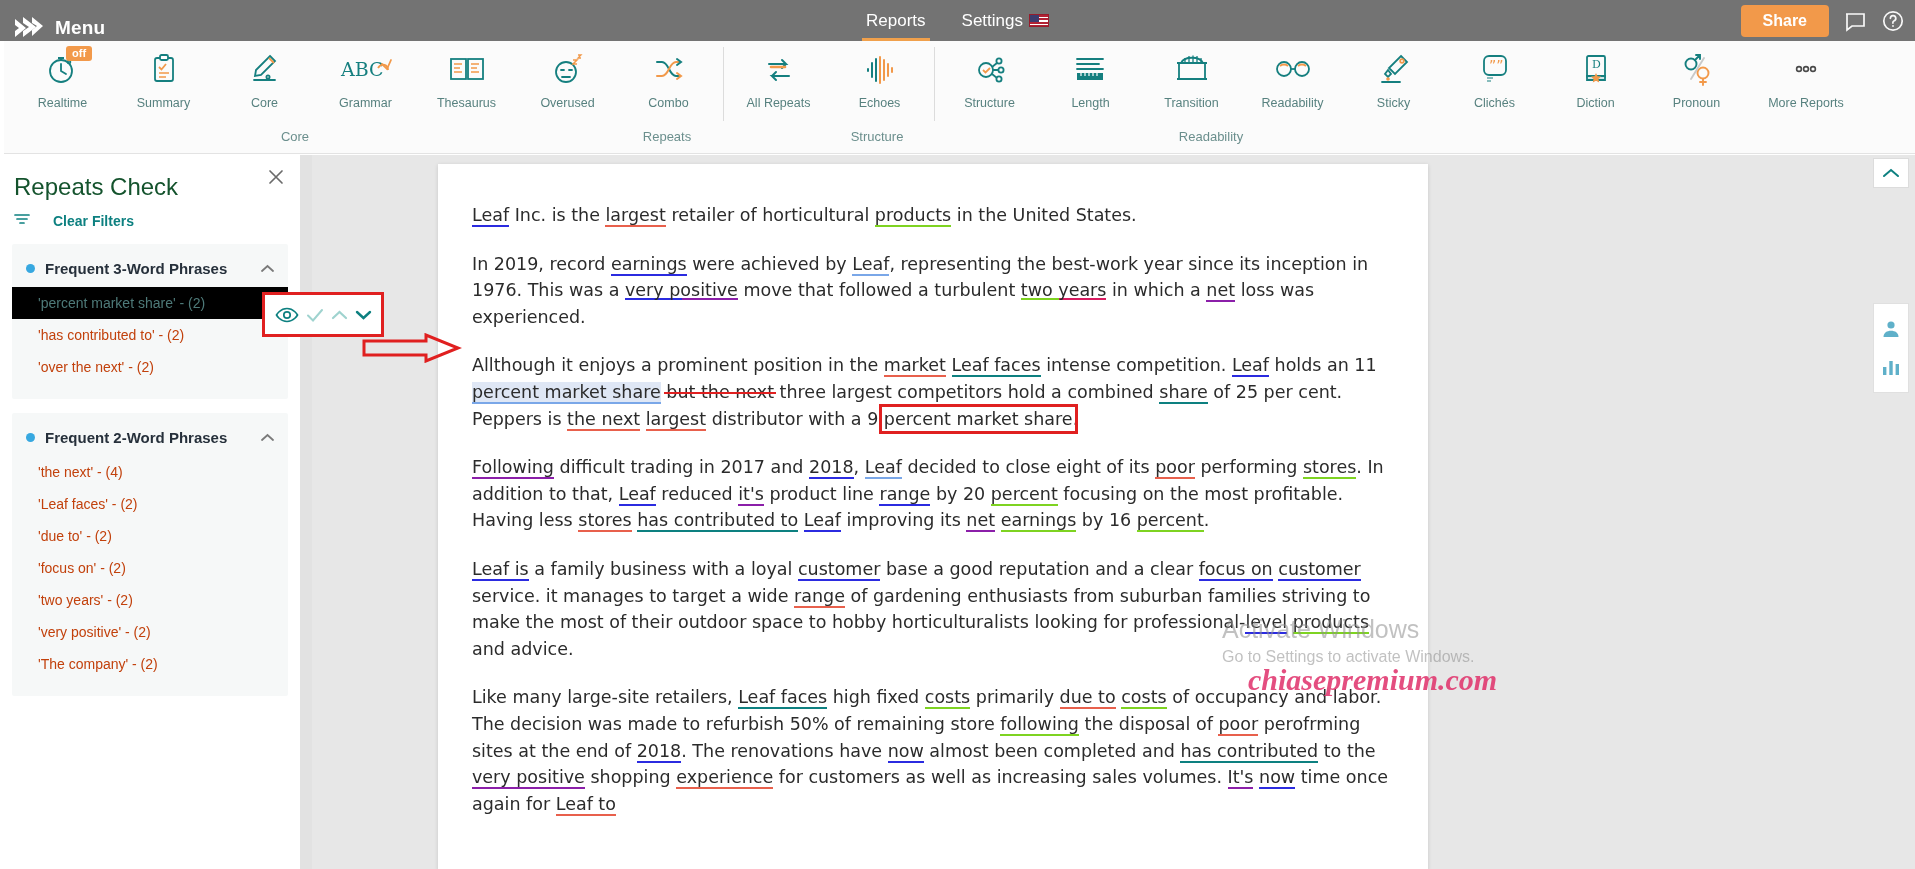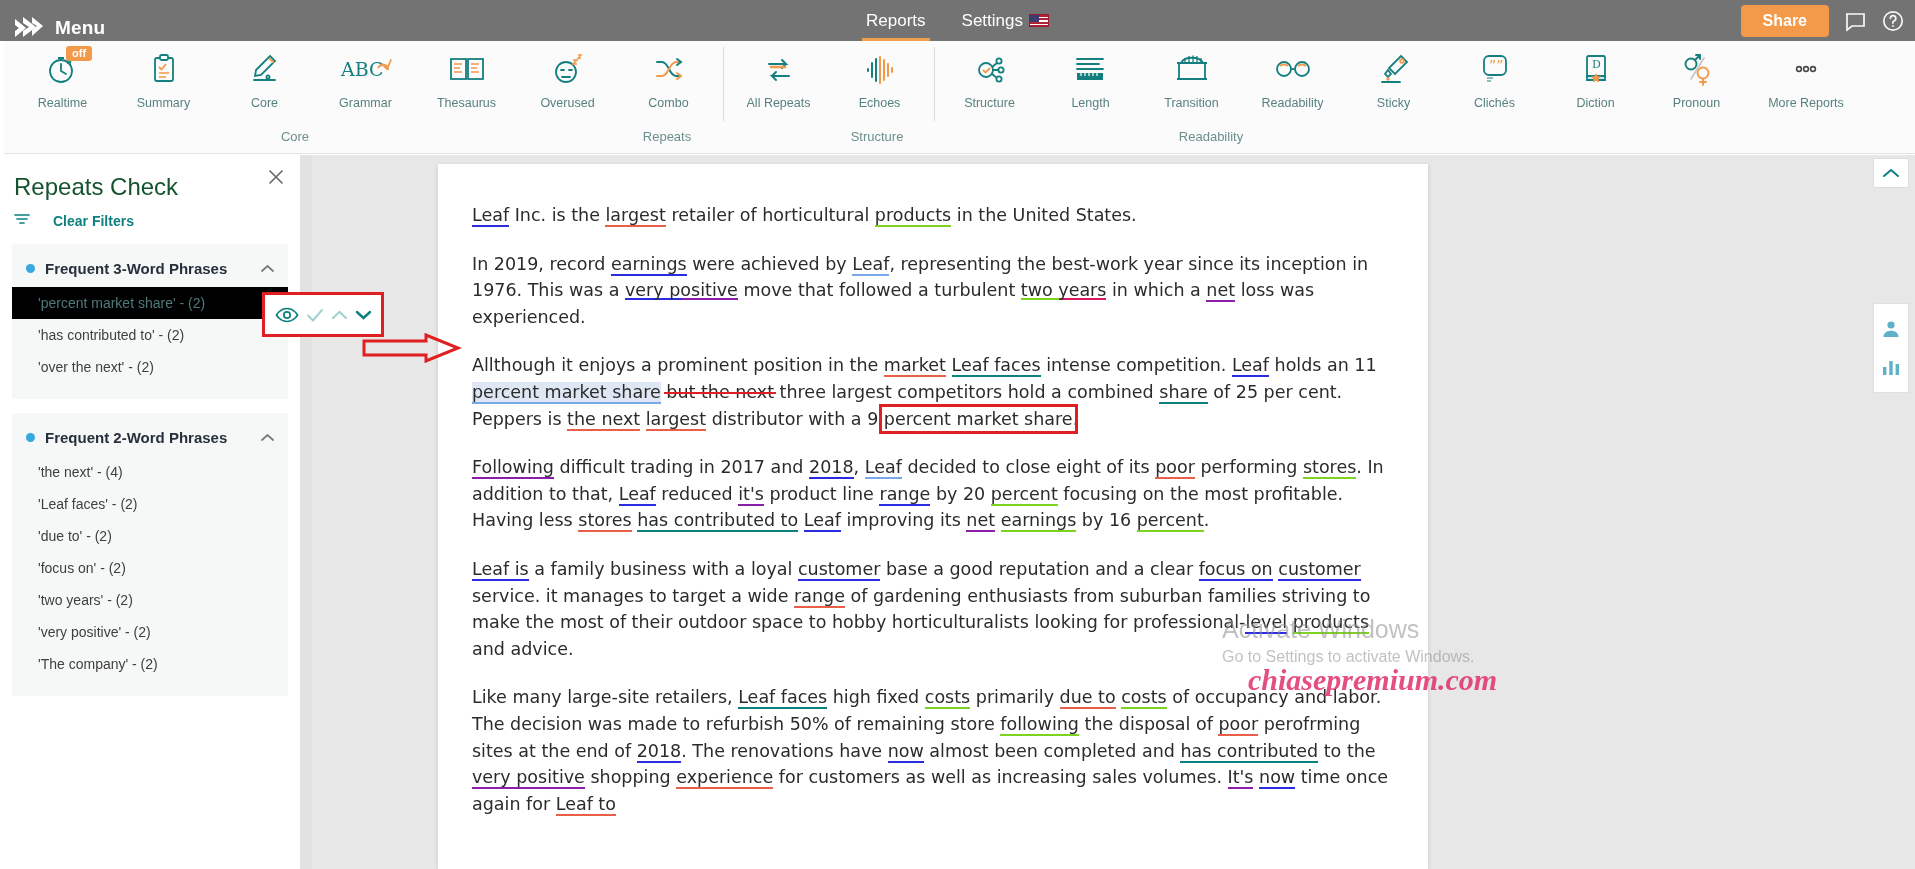--- a/index.html
+++ b/index.html
@@ -107,21 +107,21 @@
   .group-header {
     display: flex; align-items: center; gap: 10px; padding: 6px 12px 10px 14px;
     position: relative; cursor: pointer;
   }
   .dot { width: 9px; height: 9px; border-radius: 50%; background: #37a8e0; flex: 0 0 auto; }
   .group-title { font-size: 15px; color: #26303b; font-weight: bold; }
   .chev-up {
     position: absolute; right: 14px; top: 8px; color: #7a7a7a; font-size: 12px;
   }
   .phrase {
-    font-size: 14px; color: #404040; padding: 8px 12px 8px 26px; cursor: pointer;
+    font-size: 14px; color: #c2410c; padding: 8px 12px 8px 26px; cursor: pointer;
     white-space: nowrap;
   }
   .phrase.selected { background: #000000; color: #4e7a79; }
 
   
   #ctrl-box {
     position: absolute; left: 262px; top: 292px; width: 122px; height: 45px;
     border: 3px solid #e02020; background: #ffffff; z-index: 40;
     display: flex; align-items: center; justify-content: space-around; padding: 0 6px;
   }

